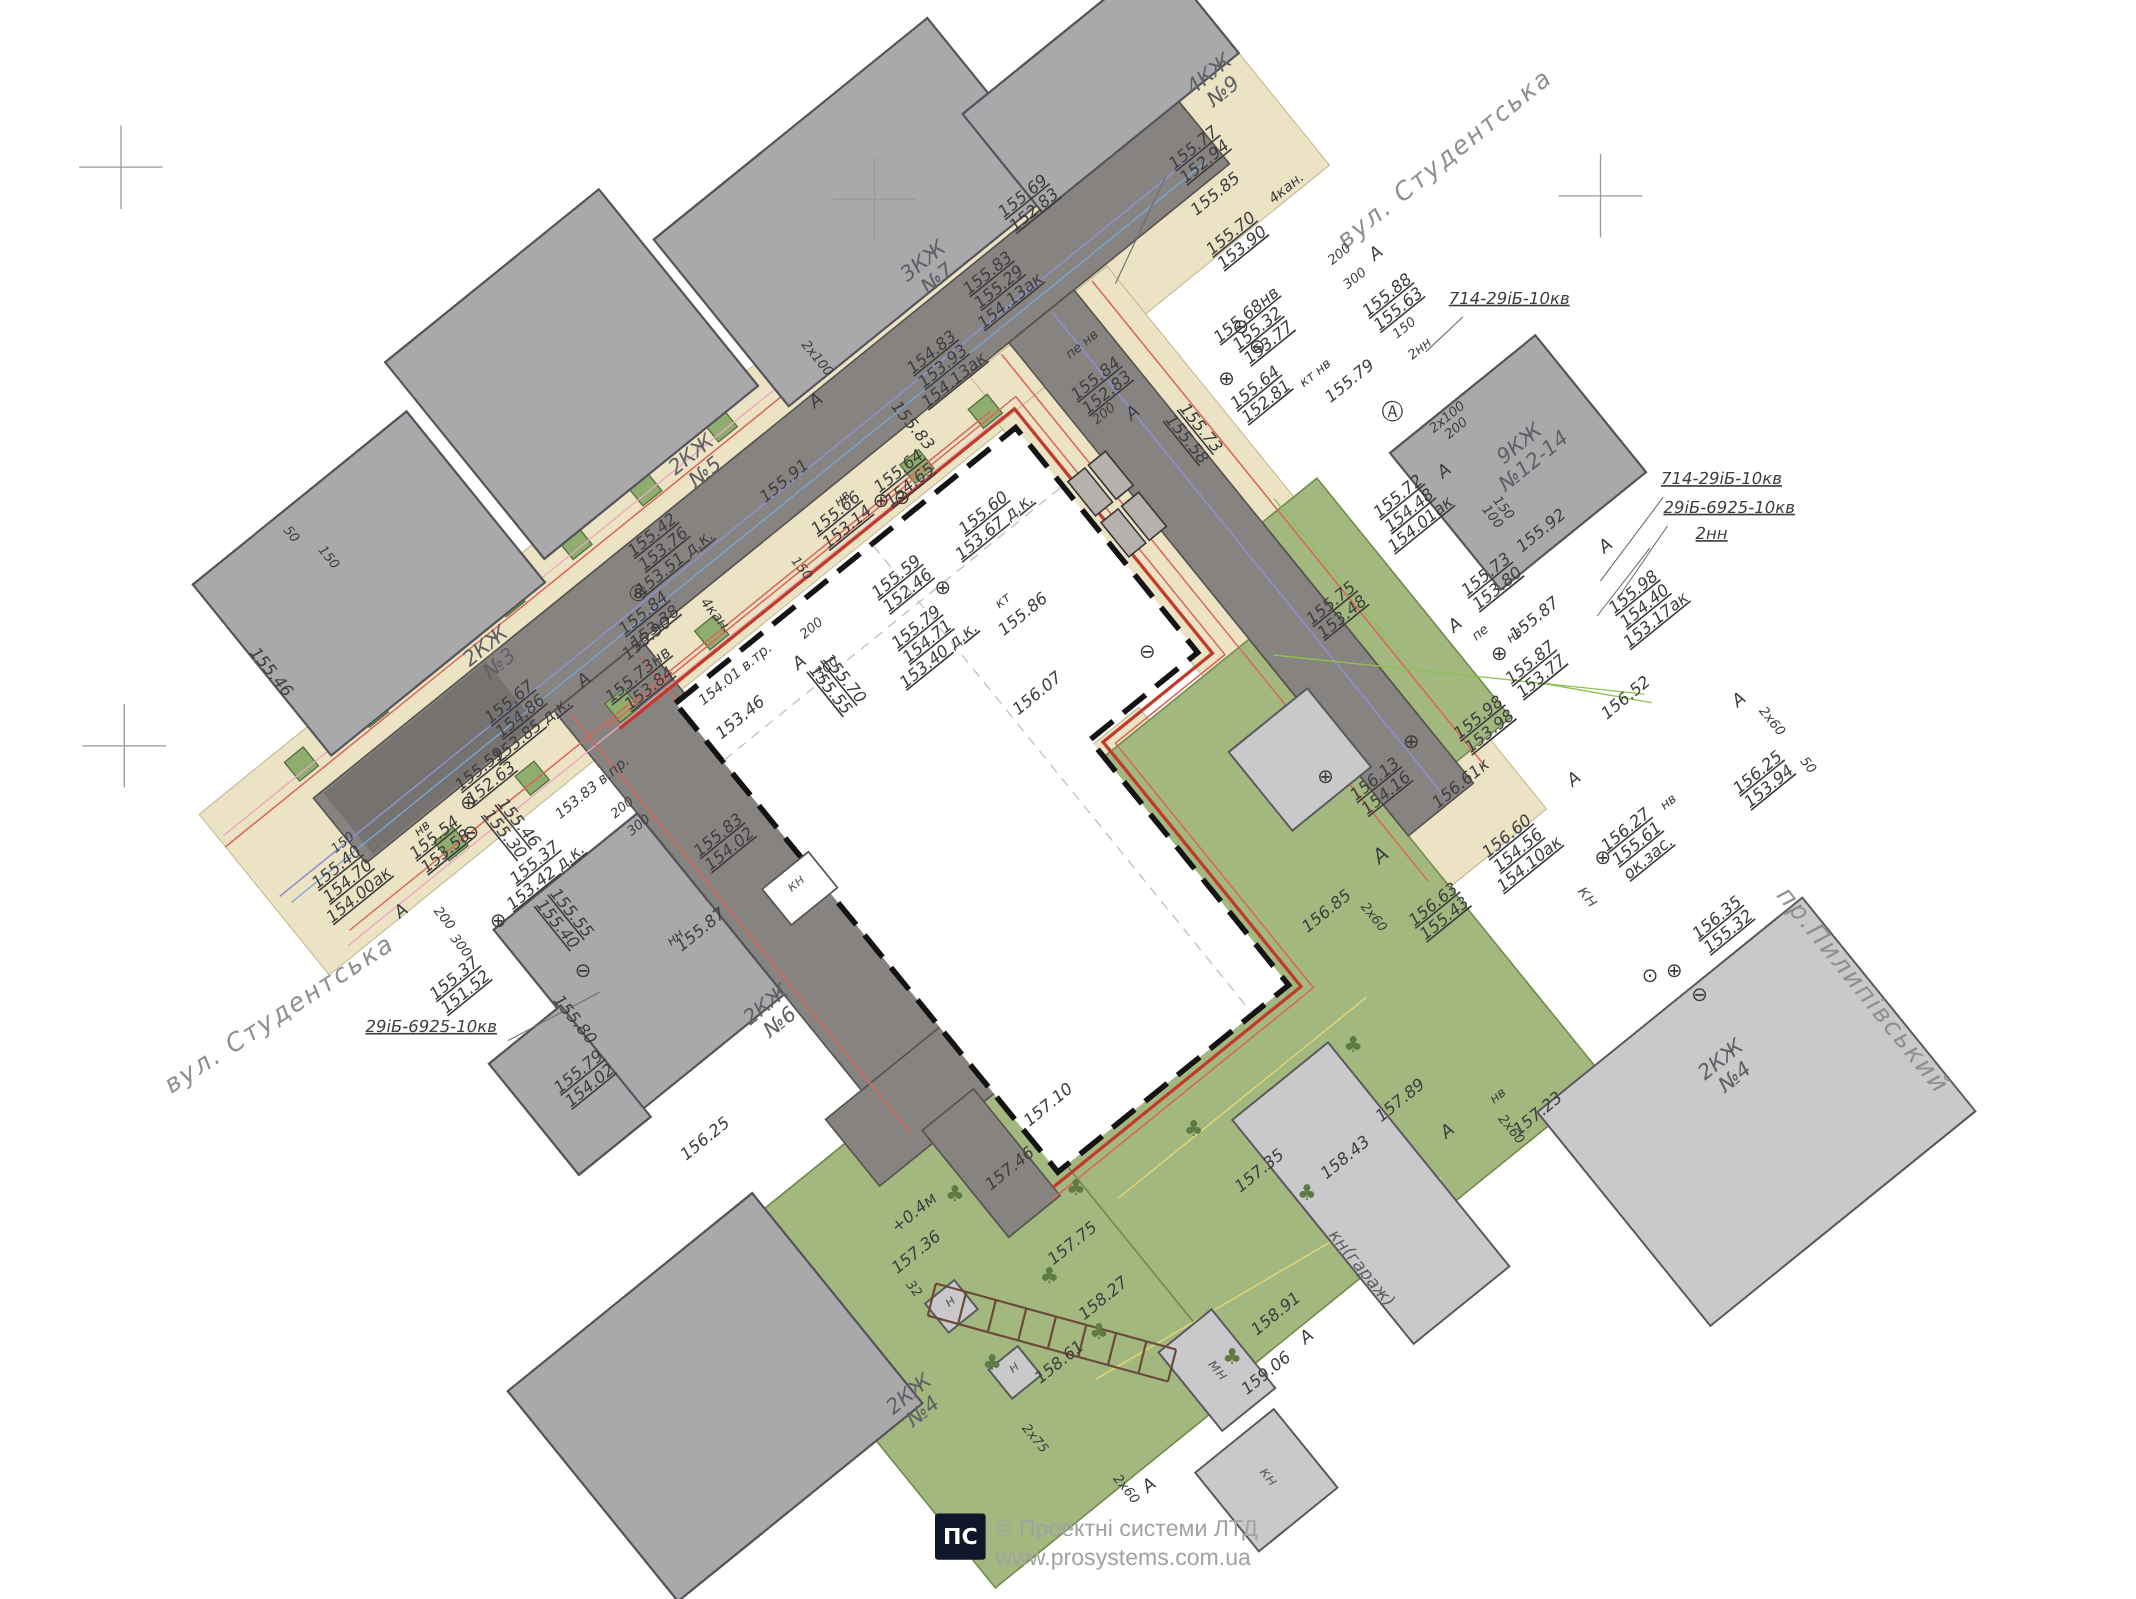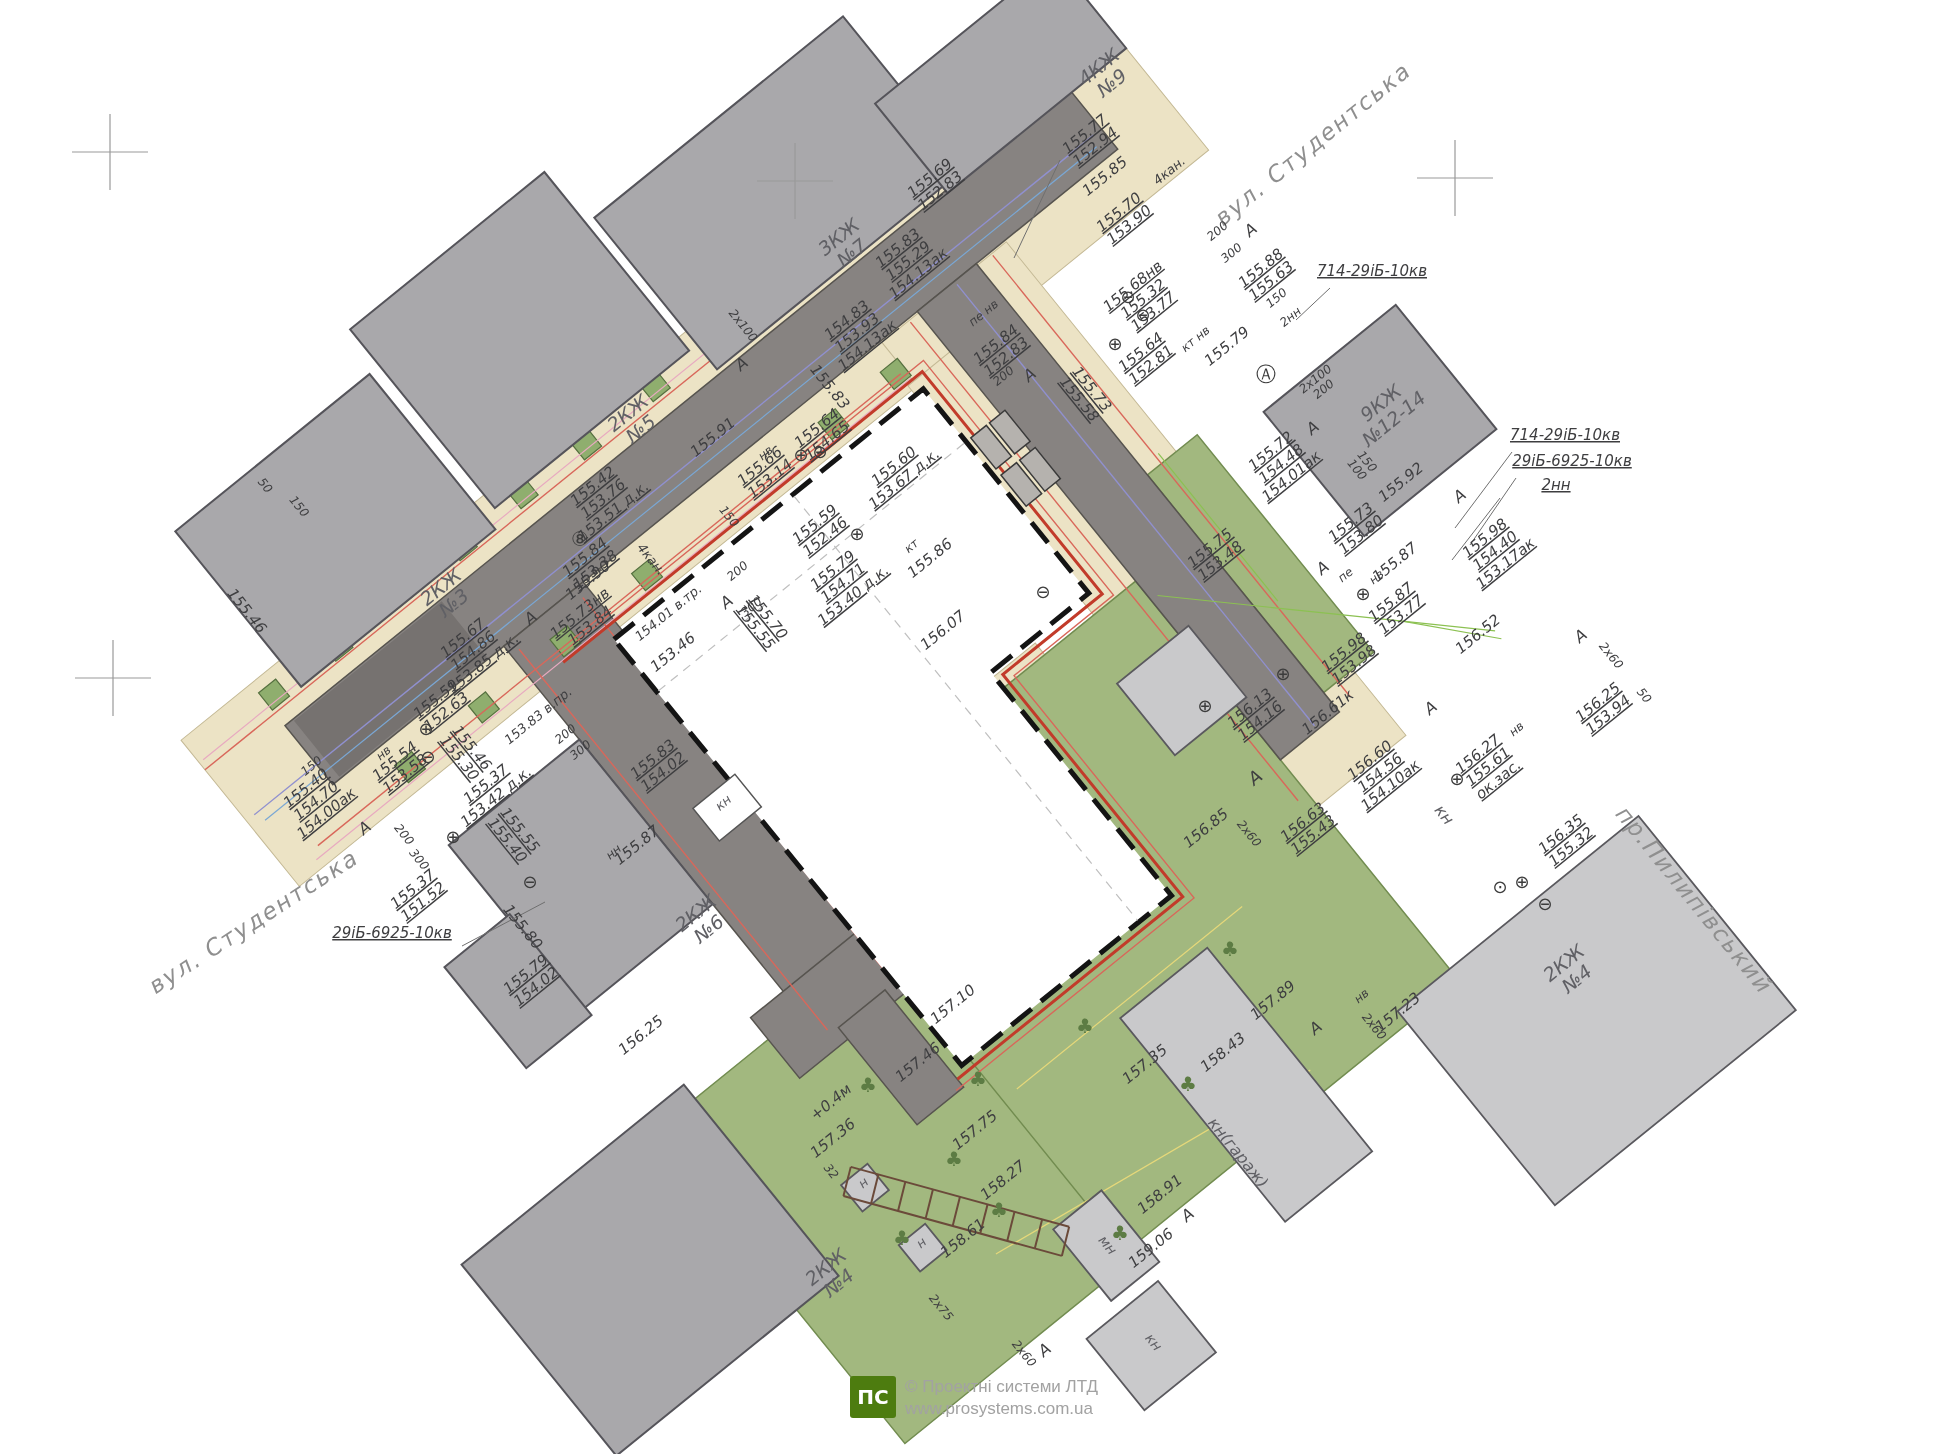--- a/index.html
+++ b/index.html
@@ -3,23 +3,23 @@
 <meta charset="utf-8">
 <style>
   html,body{margin:0;padding:0;background:#ffffff;}
   .stage{position:relative;width:1942px;height:1454px;background:#fff;overflow:hidden;
          font-family:"DejaVu Sans",sans-serif;}
   svg{position:absolute;left:0;top:0;}
   .title{position:absolute;left:16px;top:10px;color:#1b1b1b;}
   .title span{display:inline-block;transform:scaleX(.78);transform-origin:left center;
       font-family:"Liberation Sans",sans-serif;font-weight:700;font-size:34px;letter-spacing:1px;white-space:nowrap;}
   .watermark{position:absolute;left:850px;top:1376px;display:flex;gap:9px;align-items:flex-start;}
-  .wm-logo{width:46px;height:42px;background:#4d7c0f;color:#ffffff;font-weight:700;font-size:20px;
+  .wm-logo{width:46px;height:42px;background:#0f172a;color:#ffffff;font-weight:700;font-size:20px;
       display:flex;align-items:center;justify-content:center;border-radius:3px;}
-  .wm-text div{color:#a2a2a2;font-size:17px;line-height:1.3;font-family:"Liberation Sans",sans-serif;}
+  .wm-text div{color:#a2a2a2;font-size:21px;line-height:1.3;font-family:"Liberation Sans",sans-serif;}
   
   .beige{fill:#ece3c5;stroke:#c4b995;stroke-width:1;}
   .green{fill:#a2b87f;stroke:#728c50;stroke-width:1.5;}
   .road{fill:#878381;stroke:#57544f;stroke-width:1.5;}
   .roaddark{fill:#767270;stroke:none;}
   .bldg{fill:#a9a8ab;stroke:#55545a;stroke-width:2;}
   .bldg-light{fill:#c9c9cb;stroke:#5a595e;stroke-width:1.8;}
   .bldg-white{fill:#ffffff;stroke:#141414;stroke-width:5;stroke-dasharray:26 12;}
   .inner{stroke:#bfbfbf;stroke-width:1.2;stroke-dasharray:9 7;fill:none;}
   .bush{fill:#8fae6e;stroke:#55703f;stroke-width:1.2;}

